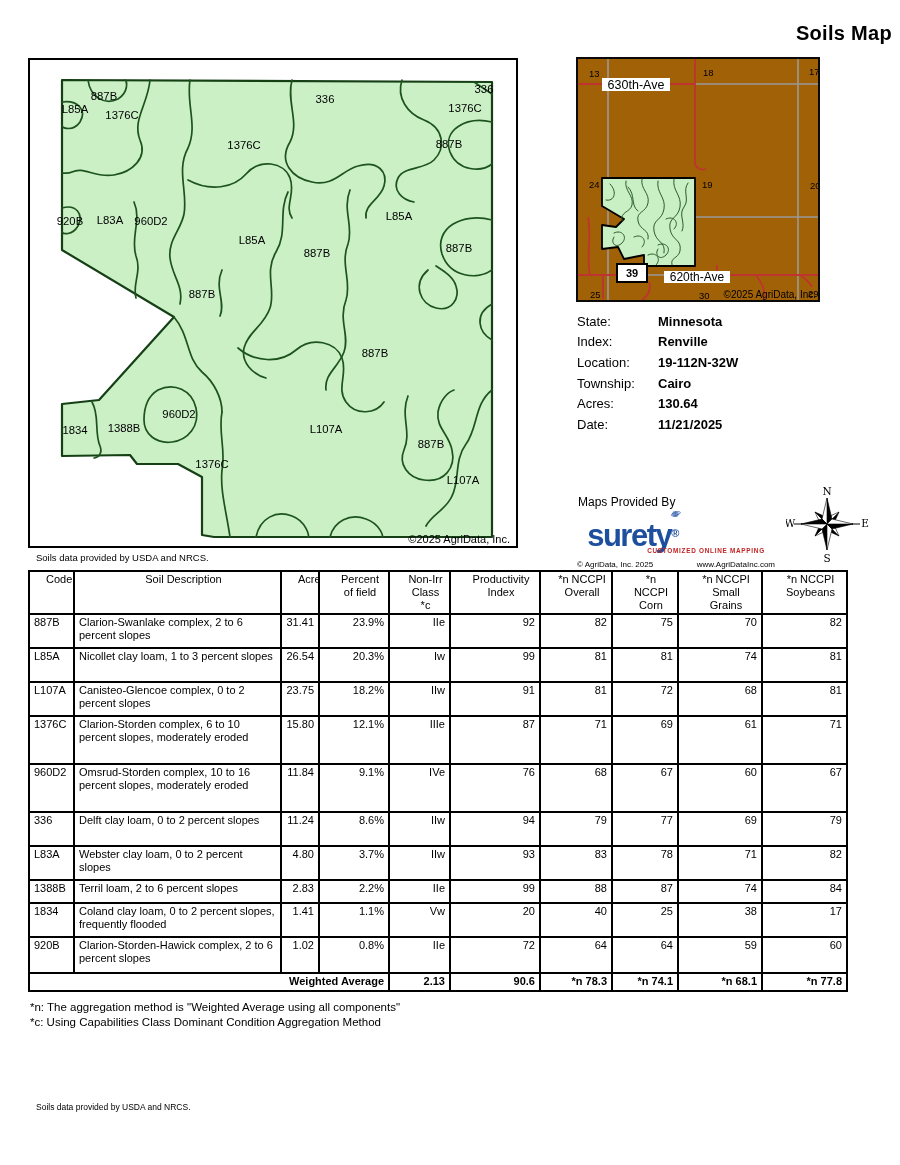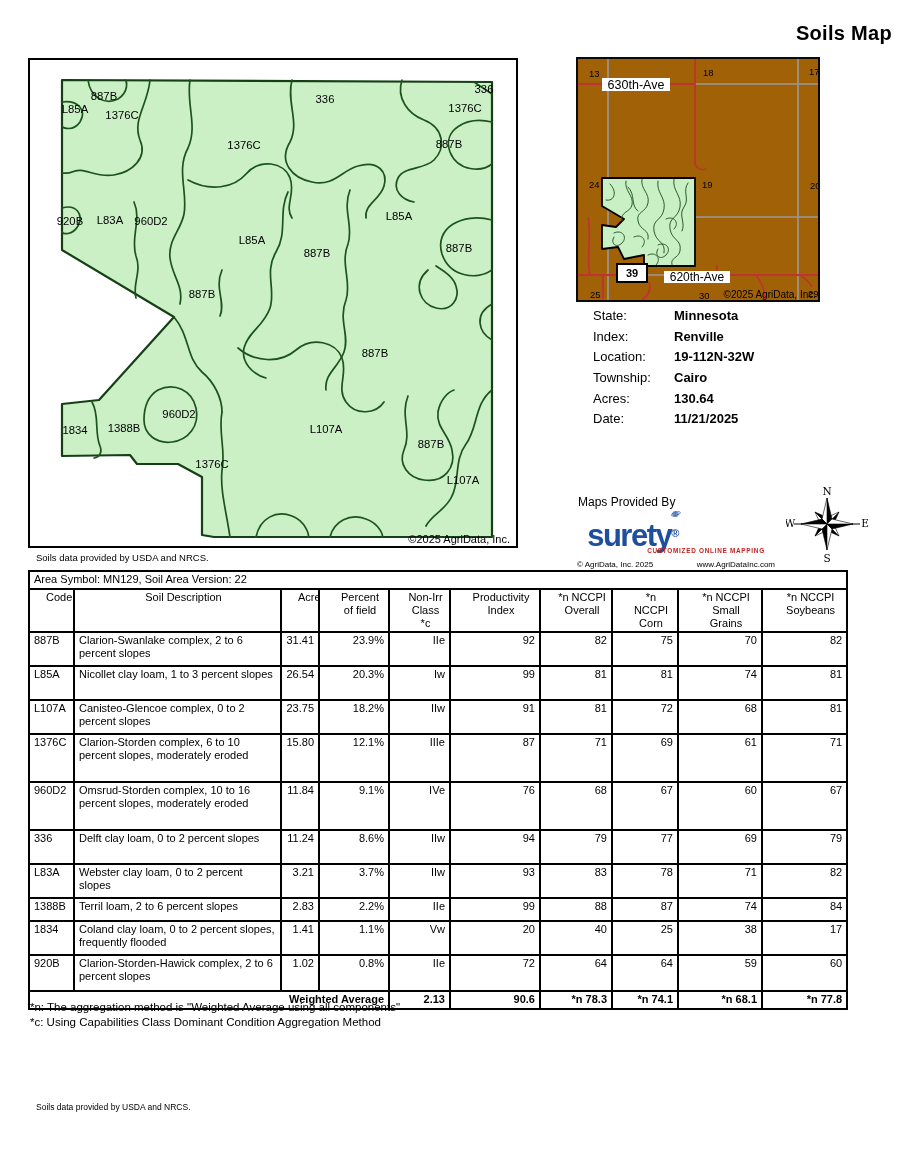--- a/index.html
+++ b/index.html
@@ -10,21 +10,21 @@
 
   
   #map-box{left:28px;top:58px;width:486px;height:486px;border:2px solid #000;background:#fff;}
   #map-footer{left:36px;top:552px;font-size:9.5px;}
 
   
   #inset-box{left:576px;top:57px;width:240px;height:241px;border:2px solid #0a0a0a;background:#a16207;}
 
   
   #info-panel{left:577px;top:308px;width:250px;font-size:13px;}
-  .info-row{display:flex;height:20.7px;align-items:flex-start;margin-left:16px;}
+  .info-row{display:flex;height:20.7px;align-items:flex-end;}
   .info-label{width:81px;}
   .info-value{font-weight:bold;}
 
   
   #logo{left:577px;top:495px;width:198px;}
   #logo .provided{font-size:12px;margin:0 0 1px 1px;}
   .logo-row{display:flex;align-items:center;height:44px;flex-direction:column;}
   .brand{font-size:31px;font-weight:bold;color:#1d4f9e;letter-spacing:-1.5px;line-height:36px;}
   .brand-reg{font-size:11px;font-weight:bold;color:#1d4f9e;vertical-align:9px;}
   .tagline{font-size:6.4px;font-weight:bold;color:#c32222;letter-spacing:.72px;margin:-7px 0 0 60px;}
@@ -270,23 +270,20 @@
         <col style="width:38px">
         <col style="width:70px">
         <col style="width:61px">
       <col style="width:90px">
         <col style="width:72px">
         <col style="width:66px">
         <col style="width:84px">
         <col style="width:85px">
     </colgroup>
     <thead>
-      <tr>
-        <td id="area-band-cell" colspan="10">Area Symbol: MN129, Soil Area Version: 22</td>
-      </tr>
       <tr id="header-row">
           <th>Code</th>
           <th>Soil Description</th>
           <th>Acres</th>
           <th>Percent of field</th>
           <th>Non-Irr Class *c</th>
           <th>Productivity Index</th>
           <th>*n NCCPI Overall</th>
           <th>*n NCCPI Corn</th>
           <th>*n NCCPI Small Grains</th>
@@ -362,21 +359,21 @@
           <td class="num">IIw</td>
           <td class="num">94</td>
           <td class="num">79</td>
           <td class="num">77</td>
           <td class="num">69</td>
           <td class="num">79</td>
         </tr>
         <tr class="r7">
           <td>L83A</td>
           <td>Webster clay loam, 0 to 2 percent slopes</td>
-          <td class="num">3.21</td>
+          <td class="num">4.80</td>
           <td class="num">3.7%</td>
           <td class="num">IIw</td>
           <td class="num">93</td>
           <td class="num">83</td>
           <td class="num">78</td>
           <td class="num">71</td>
           <td class="num">82</td>
         </tr>
         <tr class="r8">
           <td>1388B</td>

